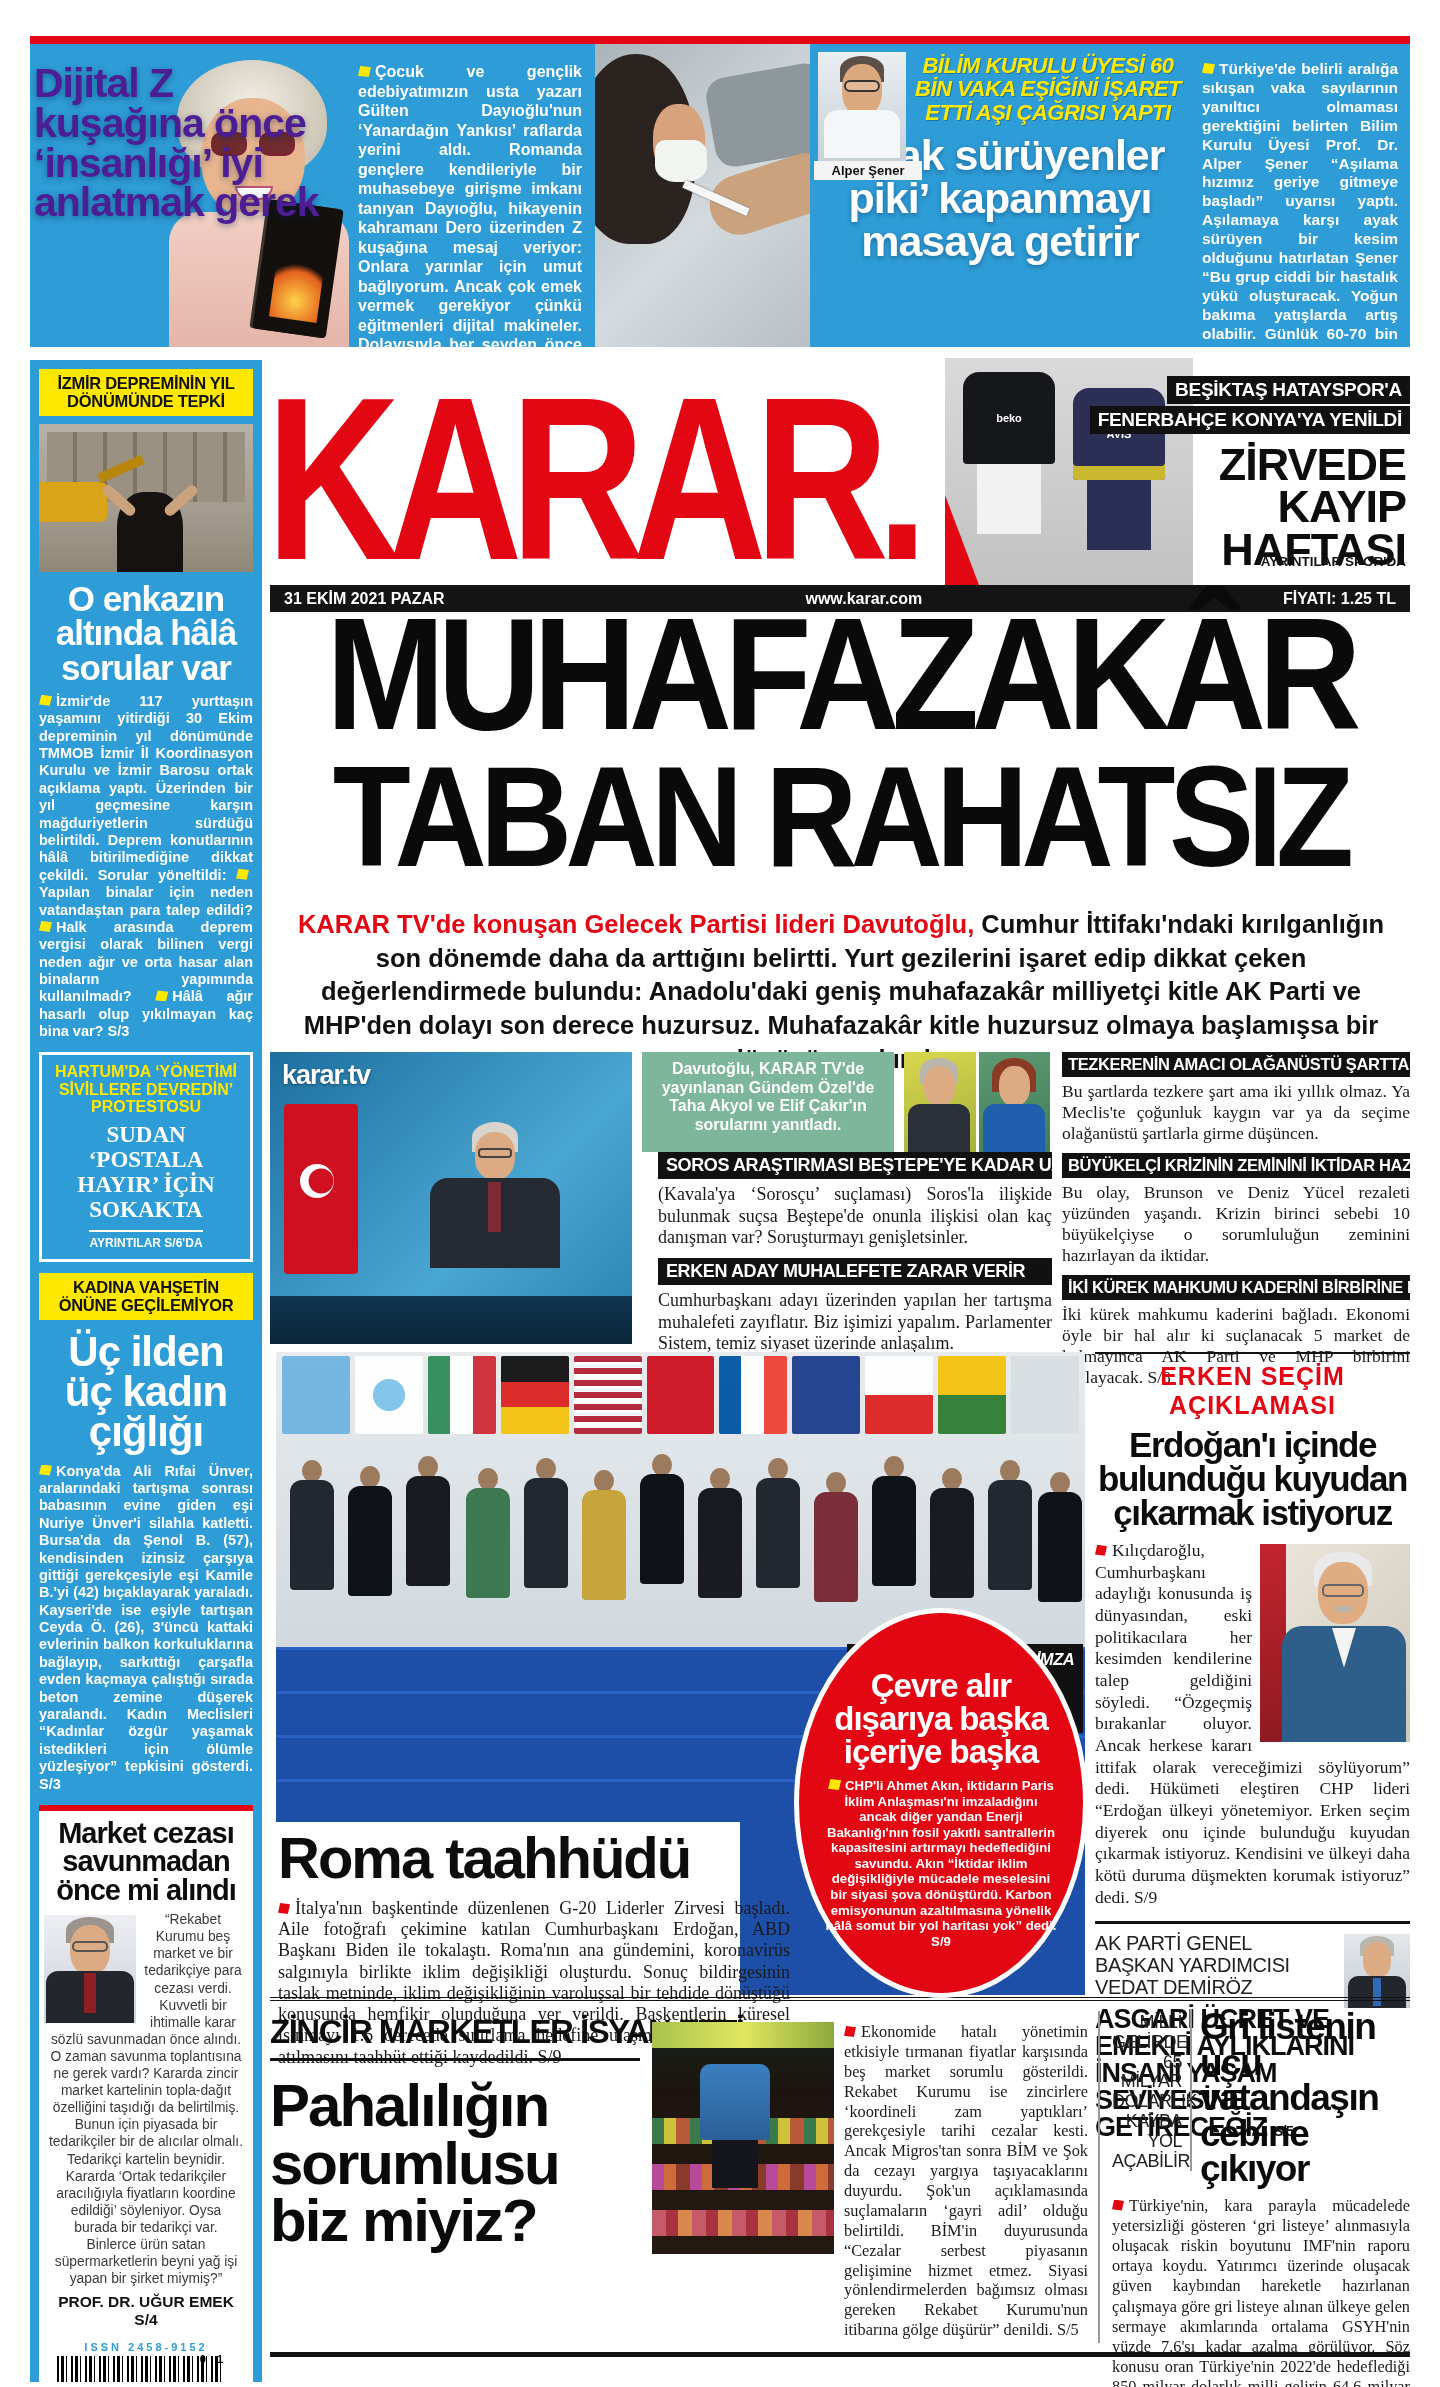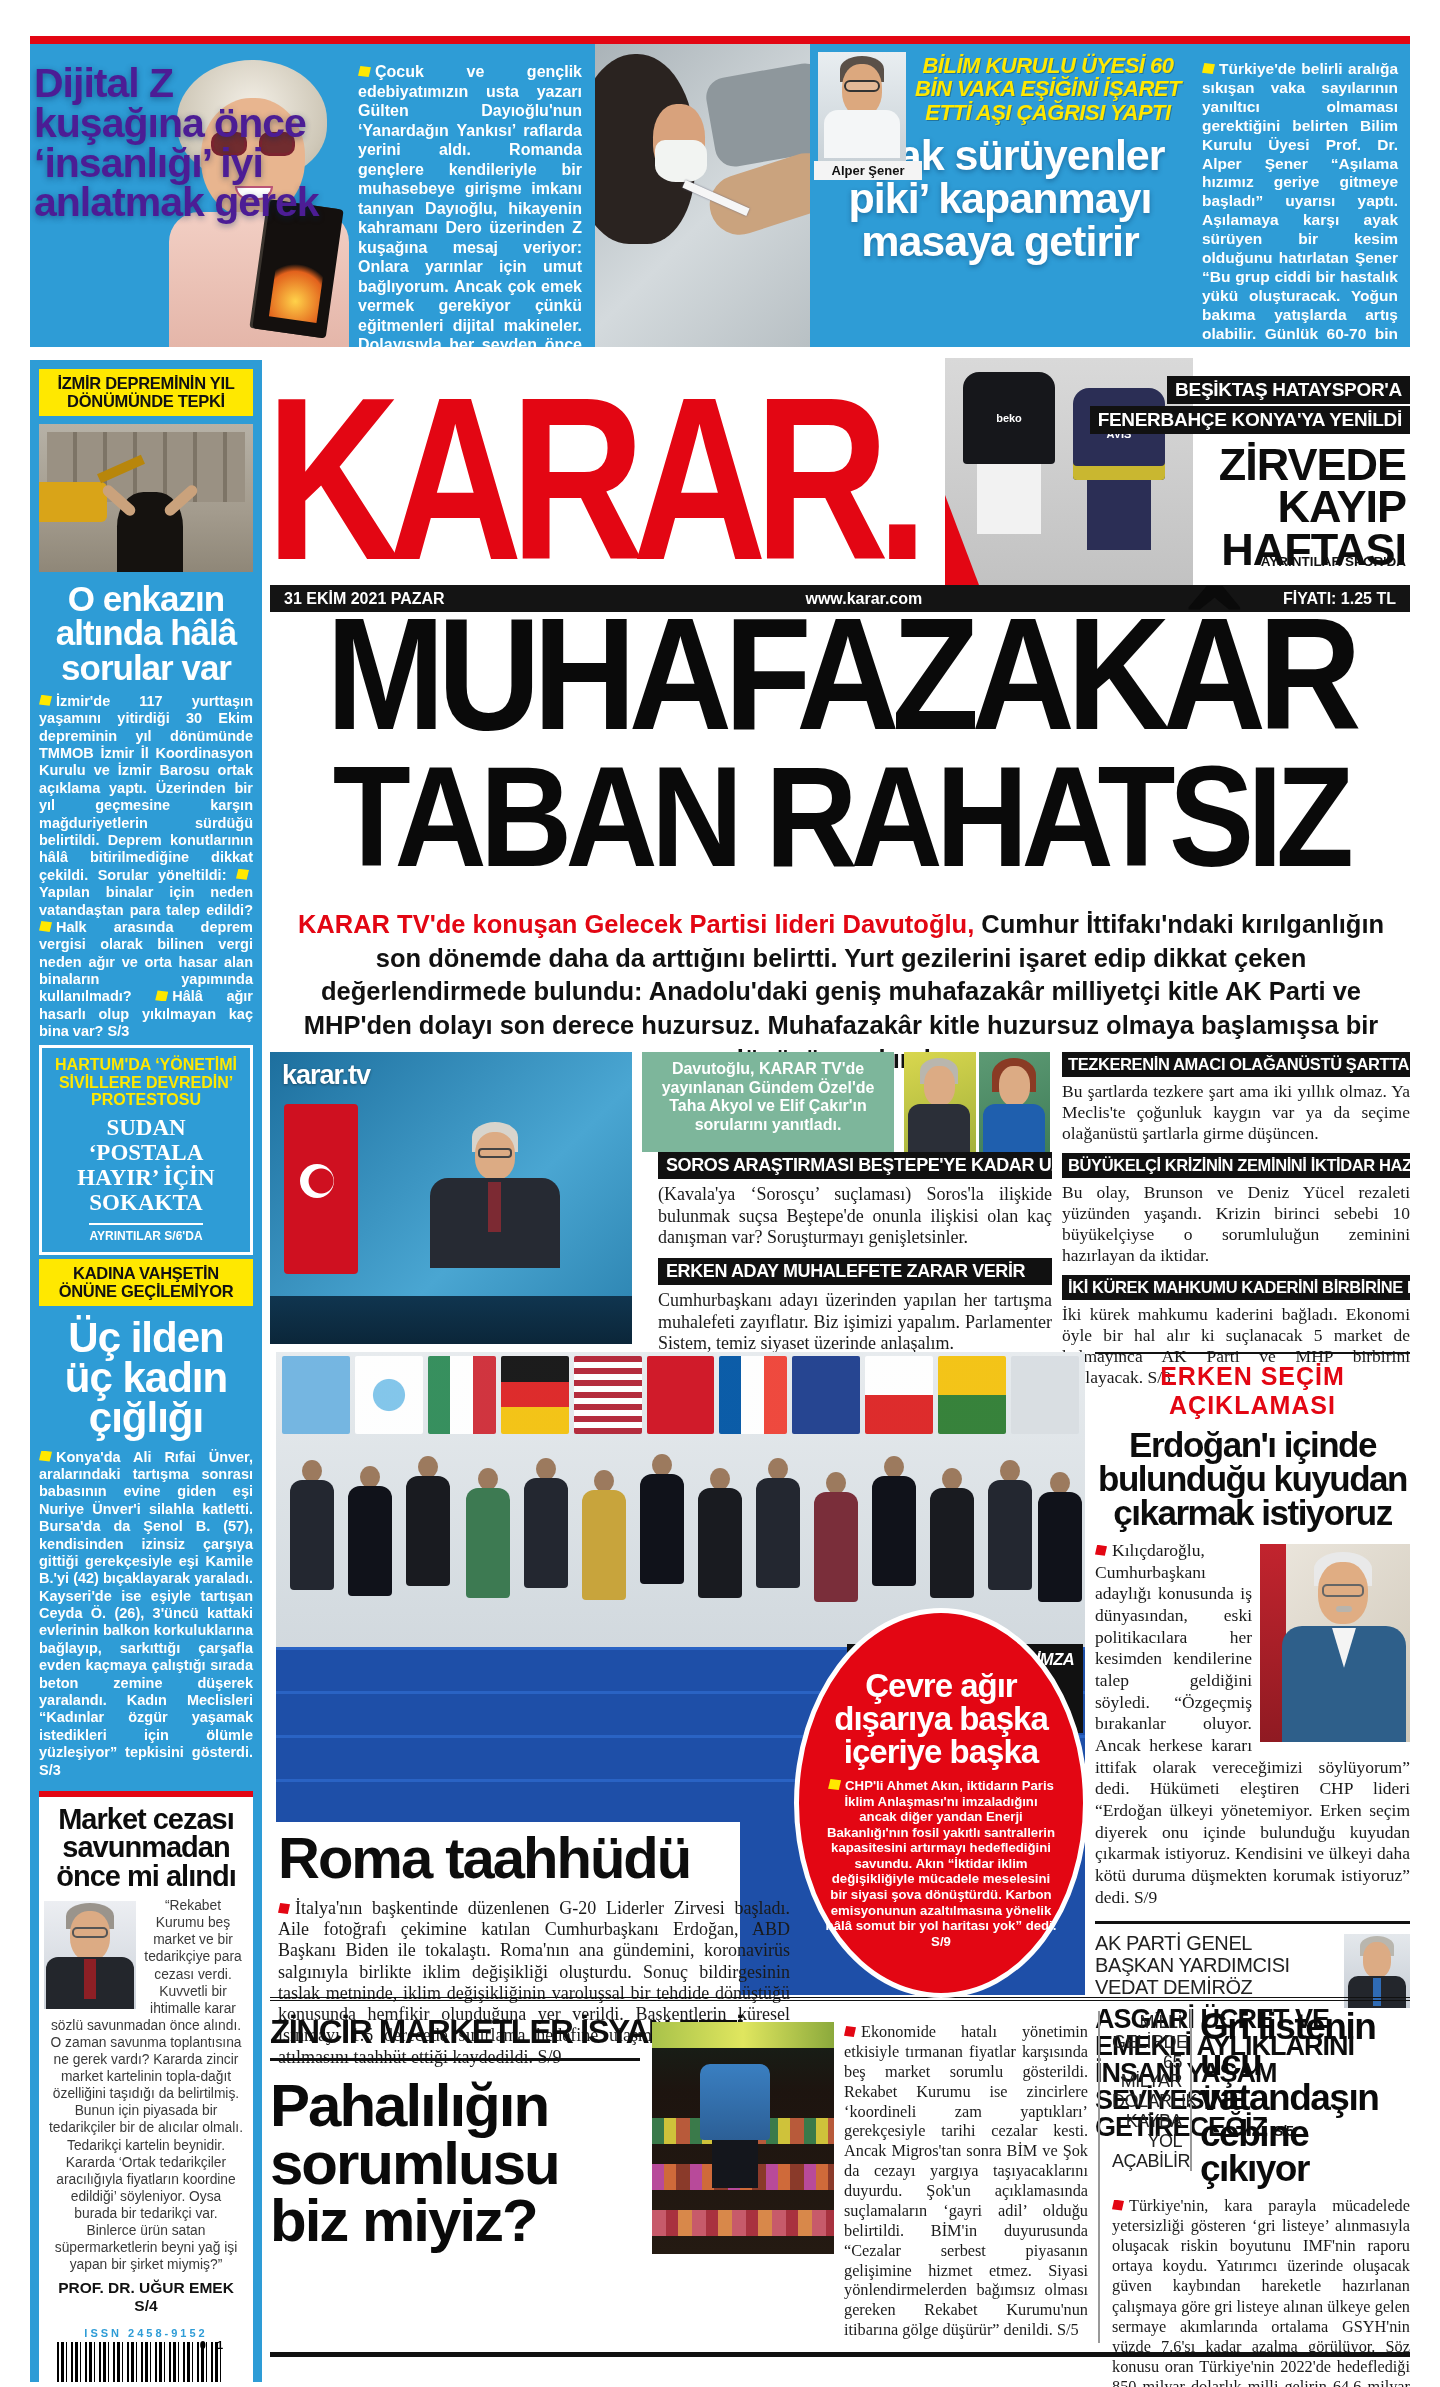--- a/index.html
+++ b/index.html
@@ -57,21 +57,21 @@
   .sb-quake { height:148px; margin-top:8px; position:relative; overflow:hidden; background:linear-gradient(180deg,#b6b1a6,#a39b8d 60%,#8f8778); }
   .sb-quake .bld { position:absolute; left:8px; top:8px; width:198px; height:70px; background:repeating-linear-gradient(90deg,#9a9183 0 26px,#7d7466 26px 30px), linear-gradient(#a89f8f,#877e6e); }
   .sb-quake .dig { position:absolute; left:-6px; top:58px; width:74px; height:40px; background:#d9a418; border-radius:6px; }
   .sb-quake .digarm { position:absolute; left:58px; top:40px; width:48px; height:10px; background:#b8860b; transform:rotate(-24deg); }
   .sb-quake .person { position:absolute; left:78px; bottom:-6px; width:66px; height:86px; background:#15120f; border-radius:40% 40% 0 0; }
   .sb-quake .arm1,.sb-quake .arm2 { position:absolute; width:40px; height:11px; background:#caa27c; border-radius:6px; }
   .sb-quake .arm1 { left:60px; bottom:66px; transform:rotate(42deg); }
   .sb-quake .arm2 { left:122px; bottom:66px; transform:rotate(-42deg); }
   .sb-h1 { color:#fff; font-weight:700; font-size:35px; line-height:.98; text-align:center; margin:10px 0 8px; letter-spacing:-1px; }
   .sb-body { color:#fff; font-weight:700; font-size:14.5px; line-height:1.2; text-align:justify; }
-  .sudan-box { border:3px solid #fff; margin:4px 0; padding:8px 9px; text-align:center; }
+  .sudan-box { border:3px solid #fff; margin:11px 0; padding:8px 9px; text-align:center; }
   .sudan-kicker { color:#ffe800; font-weight:700; font-size:16px; line-height:1.12; }
   .sudan-h { color:#fff; font-family:"Liberation Serif", serif; font-weight:700; font-size:23px; line-height:1.08; margin-top:7px; }
   .sudan-f { color:#fff; font-weight:700; font-size:12px; margin-top:7px; border-top:2px solid #fff; padding-top:4px; display:inline-block; }
   .sb-h2 { color:#fff; font-weight:700; font-size:42px; line-height:.96; text-align:center; margin:12px 8px 10px; letter-spacing:-1px; }
   .market-box { background:#fff; margin-top:12px; border-top:6px solid #e30613; padding:8px 9px 0; }
   .market-h { color:#0d0d0d; font-weight:700; font-size:29px; line-height:.98; text-align:center; letter-spacing:-1px; }
   .market-t { color:#3a3a3a; font-size:13.8px; line-height:1.24; margin-top:7px;text-align:center; }
   .emek { float:left; width:92px; height:108px; margin:4px 6px 0 -4px; position:relative; overflow:hidden; background:linear-gradient(180deg,#eceef2,#ccd2da); }
   .emek .h { position:absolute; left:22px; top:2px; width:48px; height:26px; background:#9a948c; border-radius:50% 50% 0 0; }
   .emek .f { position:absolute; left:26px; top:10px; width:40px; height:50px; background:#dcab84; border-radius:45%; }
@@ -439,21 +439,21 @@
         <span class="fig v2" style="left:762px;top:40px;"></span>
       </div>
       <div class="steps"></div>
     </div>
     <div class="paris-label">
       <div class="p1">PARİS SÖZLEŞMESİNE İMZA ATILDI</div>
       <div class="p2">ANCAK ZEHİR SANTRALLERİ ARTACAK</div>
     </div>
     <div class="eco-panel"></div>
     <div class="eco-circle">
-      <div class="big">Çevre ağır dışarıya başka içeriye başka</div>
+      <div class="big">Çevre alır dışarıya başka içeriye başka</div>
       <div class="small"><span class="yf"></span><span>CHP'li Ahmet Akın, iktidarın Paris İklim Anlaşması'nı imzaladığını ancak diğer yandan Enerji Bakanlığı'nın fosil yakıtlı santrallerin kapasitesini artırmayı hedeflediğini savundu. Akın “İktidar iklim değişikliğiyle mücadele meselesini bir siyasi şova dönüştürdü. Karbon emisyonunun azaltılmasına yönelik hâlâ somut bir yol haritası yok” dedi. S/9</span></div>
     </div>
     <div class="roma-h">Roma taahhüdü</div>
     <div class="roma-t"><span class="rf"></span><span>İtalya'nın başkentinde düzenlenen G-20 Liderler Zirvesi başladı. Aile fotoğrafı çekimine katılan Cumhurbaşkanı Erdoğan, ABD Başkanı Biden ile tokalaştı. Roma'nın ana gündemini, koronavirüs salgınıyla birlikte iklim değişikliği oluşturdu. Sonuç bildirgesinin taslak metninde, iklim değişikliğinin varoluşsal bir tehdide dönüştüğü konusunda hemfikir olunduğuna yer verildi. Başkentlerin küresel ısınmayı 1.5 derecede sınırlama hedefine ulaşmak için acil adım atılmasını taahhüt ettiği kaydedildi. S/9</span></div>
   </div>
 
   <div class="abs" id="rightcol">
     <div class="erken-kicker">ERKEN SEÇİM AÇIKLAMASI</div>
     <div class="erken-h">Erdoğan'ı içinde bulunduğu kuyudan çıkarmak istiyoruz</div>
     <div class="erken-body">

